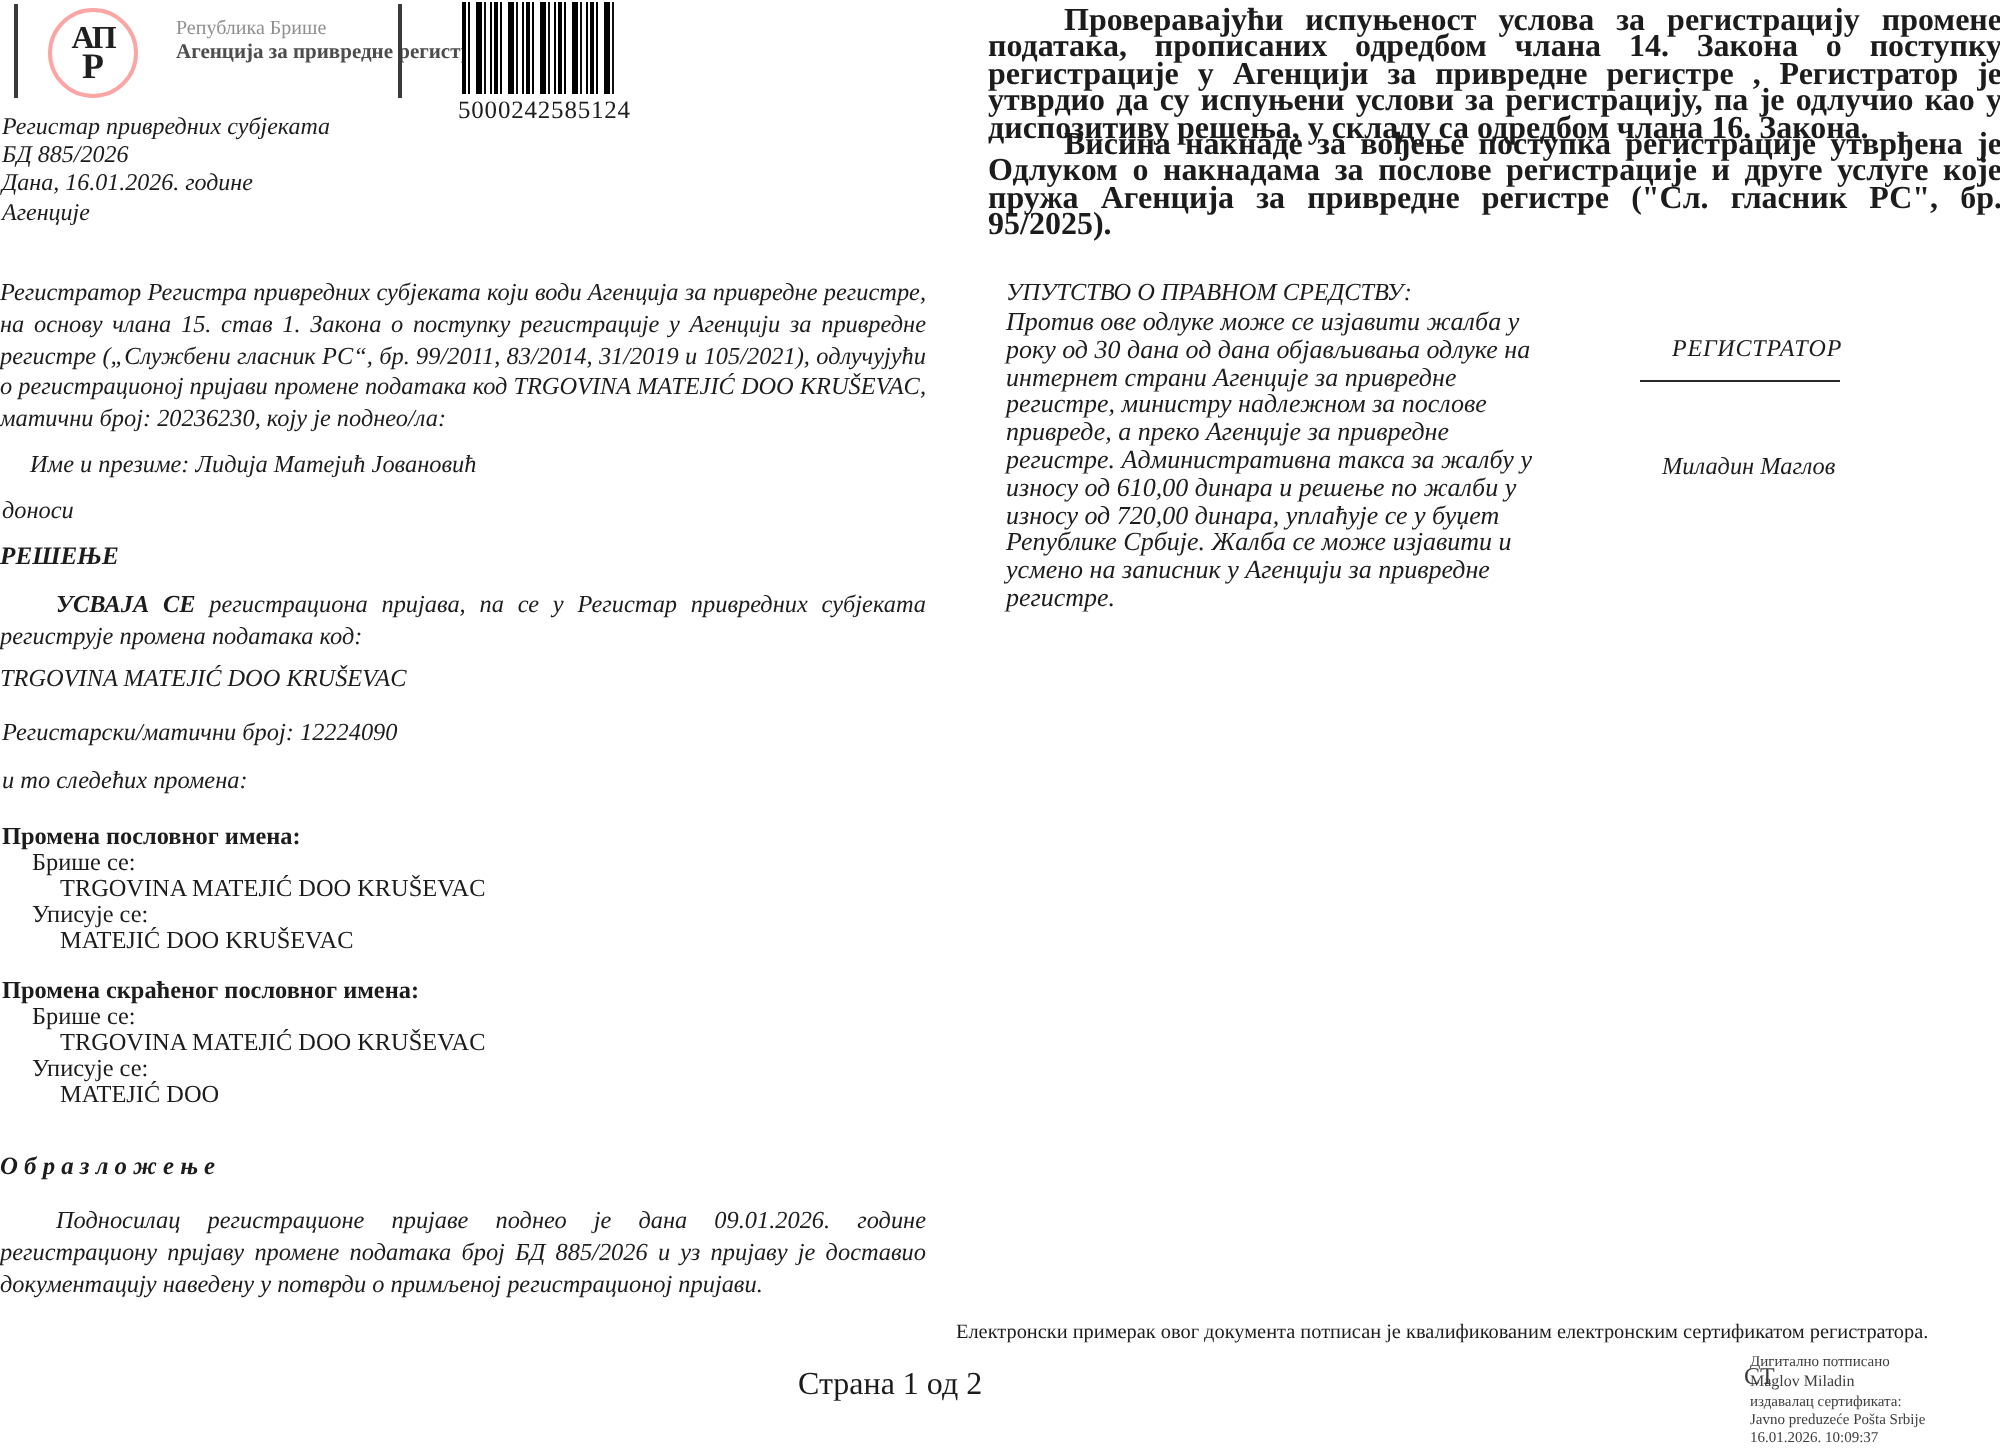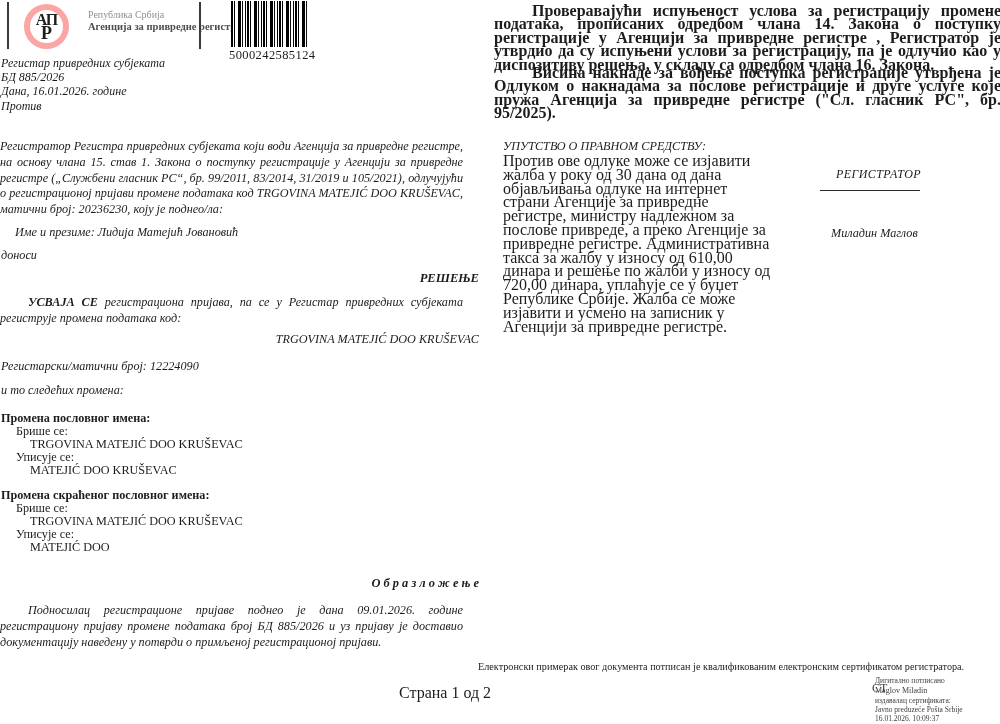--- a/index.html
+++ b/index.html
@@ -7,76 +7,76 @@
   .doc {
     position:relative; width:1000px; height:724px;
     background:#fff; overflow:hidden;
     font-family:"Liberation Serif","DejaVu Serif",serif;
     color:#1c1c1c;
   }
   .abs { position:absolute;font-style:italic; }
   .vbar { position:absolute; top:2px; width:2px; height:47px; background:#3a3a3a; }
   .logo-circle {
     position:absolute; left:24px; top:4px; width:45px; height:45px;
-    border:6px solid #fca5a5; border-radius:50%;
+    border:2px solid #fca5a5; border-radius:50%;
     display:flex; flex-direction:column; align-items:center; justify-content:center;
     font-weight:bold; color:#1f1f1f; line-height:1;
   }
   .logo-top { font-size:16px; letter-spacing:-1px; }
   .logo-bottom { font-size:18px; margin-top:-4px; }
   .republic { position:absolute; left:88px; top:9px; font-size:10px; color:#8f8f8f; }
   .agency { position:absolute; left:88px; top:21px; font-size:10.5px; font-weight:bold; color:#4d4d4d; }
   .barcode {
     position:absolute; left:231px; top:1px; width:76px; height:46px;
     background:repeating-linear-gradient(90deg,
       #000 0px,#000 2px,#fff 2px,#fff 3px,
       #000 3px,#000 4px,#fff 4px,#fff 7px,
       #000 7px,#000 10px,#fff 10px,#fff 11px,
       #111 11px,#111 12px,#fff 12px,#fff 14px,
       #000 14px,#000 15px,#fff 15px,#fff 16px);
   }
   .barcode-num { position:absolute; left:229px; top:48px; font-size:12.5px; letter-spacing:0.4px; }
   .hdr-lines { position:absolute; left:1px; top:56px; font-size:12px; line-height:14.2px;font-style:italic; }
   .body-par { position:absolute; font-size:12.2px; line-height:15.8px; text-align:justify; }
   .line12 { font-size:12.2px; }
-  .center { text-align:right; width:463px; left:16px; }
+  .center { text-align:left; width:463px; left:0; }
   .bold { font-weight:bold; }
   .chg { position:absolute; left:1px; font-size:12.2px; line-height:12.9px; }
   .chg .ind1 { padding-left:15px; }
   .chg .ind2 { padding-left:29px; }
   .p2-par { position:absolute; left:494px; width:507px; font-size:16px; line-height:13.4px; text-align:justify;font-weight:bold; }
-  .legal { position:absolute; left:503px; width:272px; font-size:16px; line-height:13.8px; }
+  .legal { position:absolute; left:503px; width:272px; font-size:13px; line-height:13.8px;font-style:italic; }
   .sig-line { position:absolute; left:820px; top:190px; width:100px; border-bottom:1.3px solid #2a2a2a; }
   .foot-note { position:absolute; left:478px; top:661px; font-size:10.2px; }
   .dsig { font-size:7.5px; color:#3d3d3d; position:absolute; left:875px; line-height:9px; }
   .dsig-mark { position:absolute; left:856px; top:681px; font-size:12px; color:#3d3d3d;
     font-family:"Liberation Serif",serif;margin-left:16px; }
   .pg-footer { position:absolute; left:399px; top:684px; font-size:16px; }
 </style>
 </head>
 <body>
 
 <div class="doc">
 
   <div class="vbar" style="left:7px"></div>
   <div class="logo-circle">
     <div class="logo-top">АП</div>
     <div class="logo-bottom">Р</div>
   </div>
-  <div class="republic">Република Србија</div>
+  <div class="republic">Република Брише</div>
   <div class="agency">Агенција за привредне регистре</div>
   <div class="vbar" style="left:199px"></div>
   <div class="barcode"></div>
   <div class="barcode-num">5000242585124</div>
 
   <div class="hdr-lines">
     <div>Регистар привредних субјеката</div>
     <div>БД 885/2026</div>
     <div>Дана, 16.01.2026. године</div>
-    <div>Против</div>
+    <div>Агенције</div>
   </div>
 
   <div class="body-par abs" style="left:0;top:139px;width:463px">Регистратор Регистра привредних субјеката који води Агенција за привредне регистре, на основу члана 15. став 1. Закона о поступку регистрације у Агенцији за привредне регистре („Службени гласник РС“, бр. 99/2011, 83/2014, 31/2019 и 105/2021), одлучујући о регистрационој пријави промене података код TRGOVINA MATEJIĆ DOO KRUŠEVAC, матични број: 20236230, коју је поднео/ла:</div>
 
   <div class="abs line12" style="left:15px;top:225px">Име и презиме: Лидија Матејић Јовановић</div>
   <div class="abs line12" style="left:1px;top:248px">доноси</div>
 
   <div class="abs center bold" style="top:271px;font-size:12.6px">РЕШЕЊЕ</div>
 
   <div class="body-par abs" style="left:0;top:295px;width:463px;text-indent:28px"><span class="bold">УСВАЈА СЕ</span><span> регистрациона пријава, па се у Регистар привредних субјеката региструје промена података код:</span></div>

